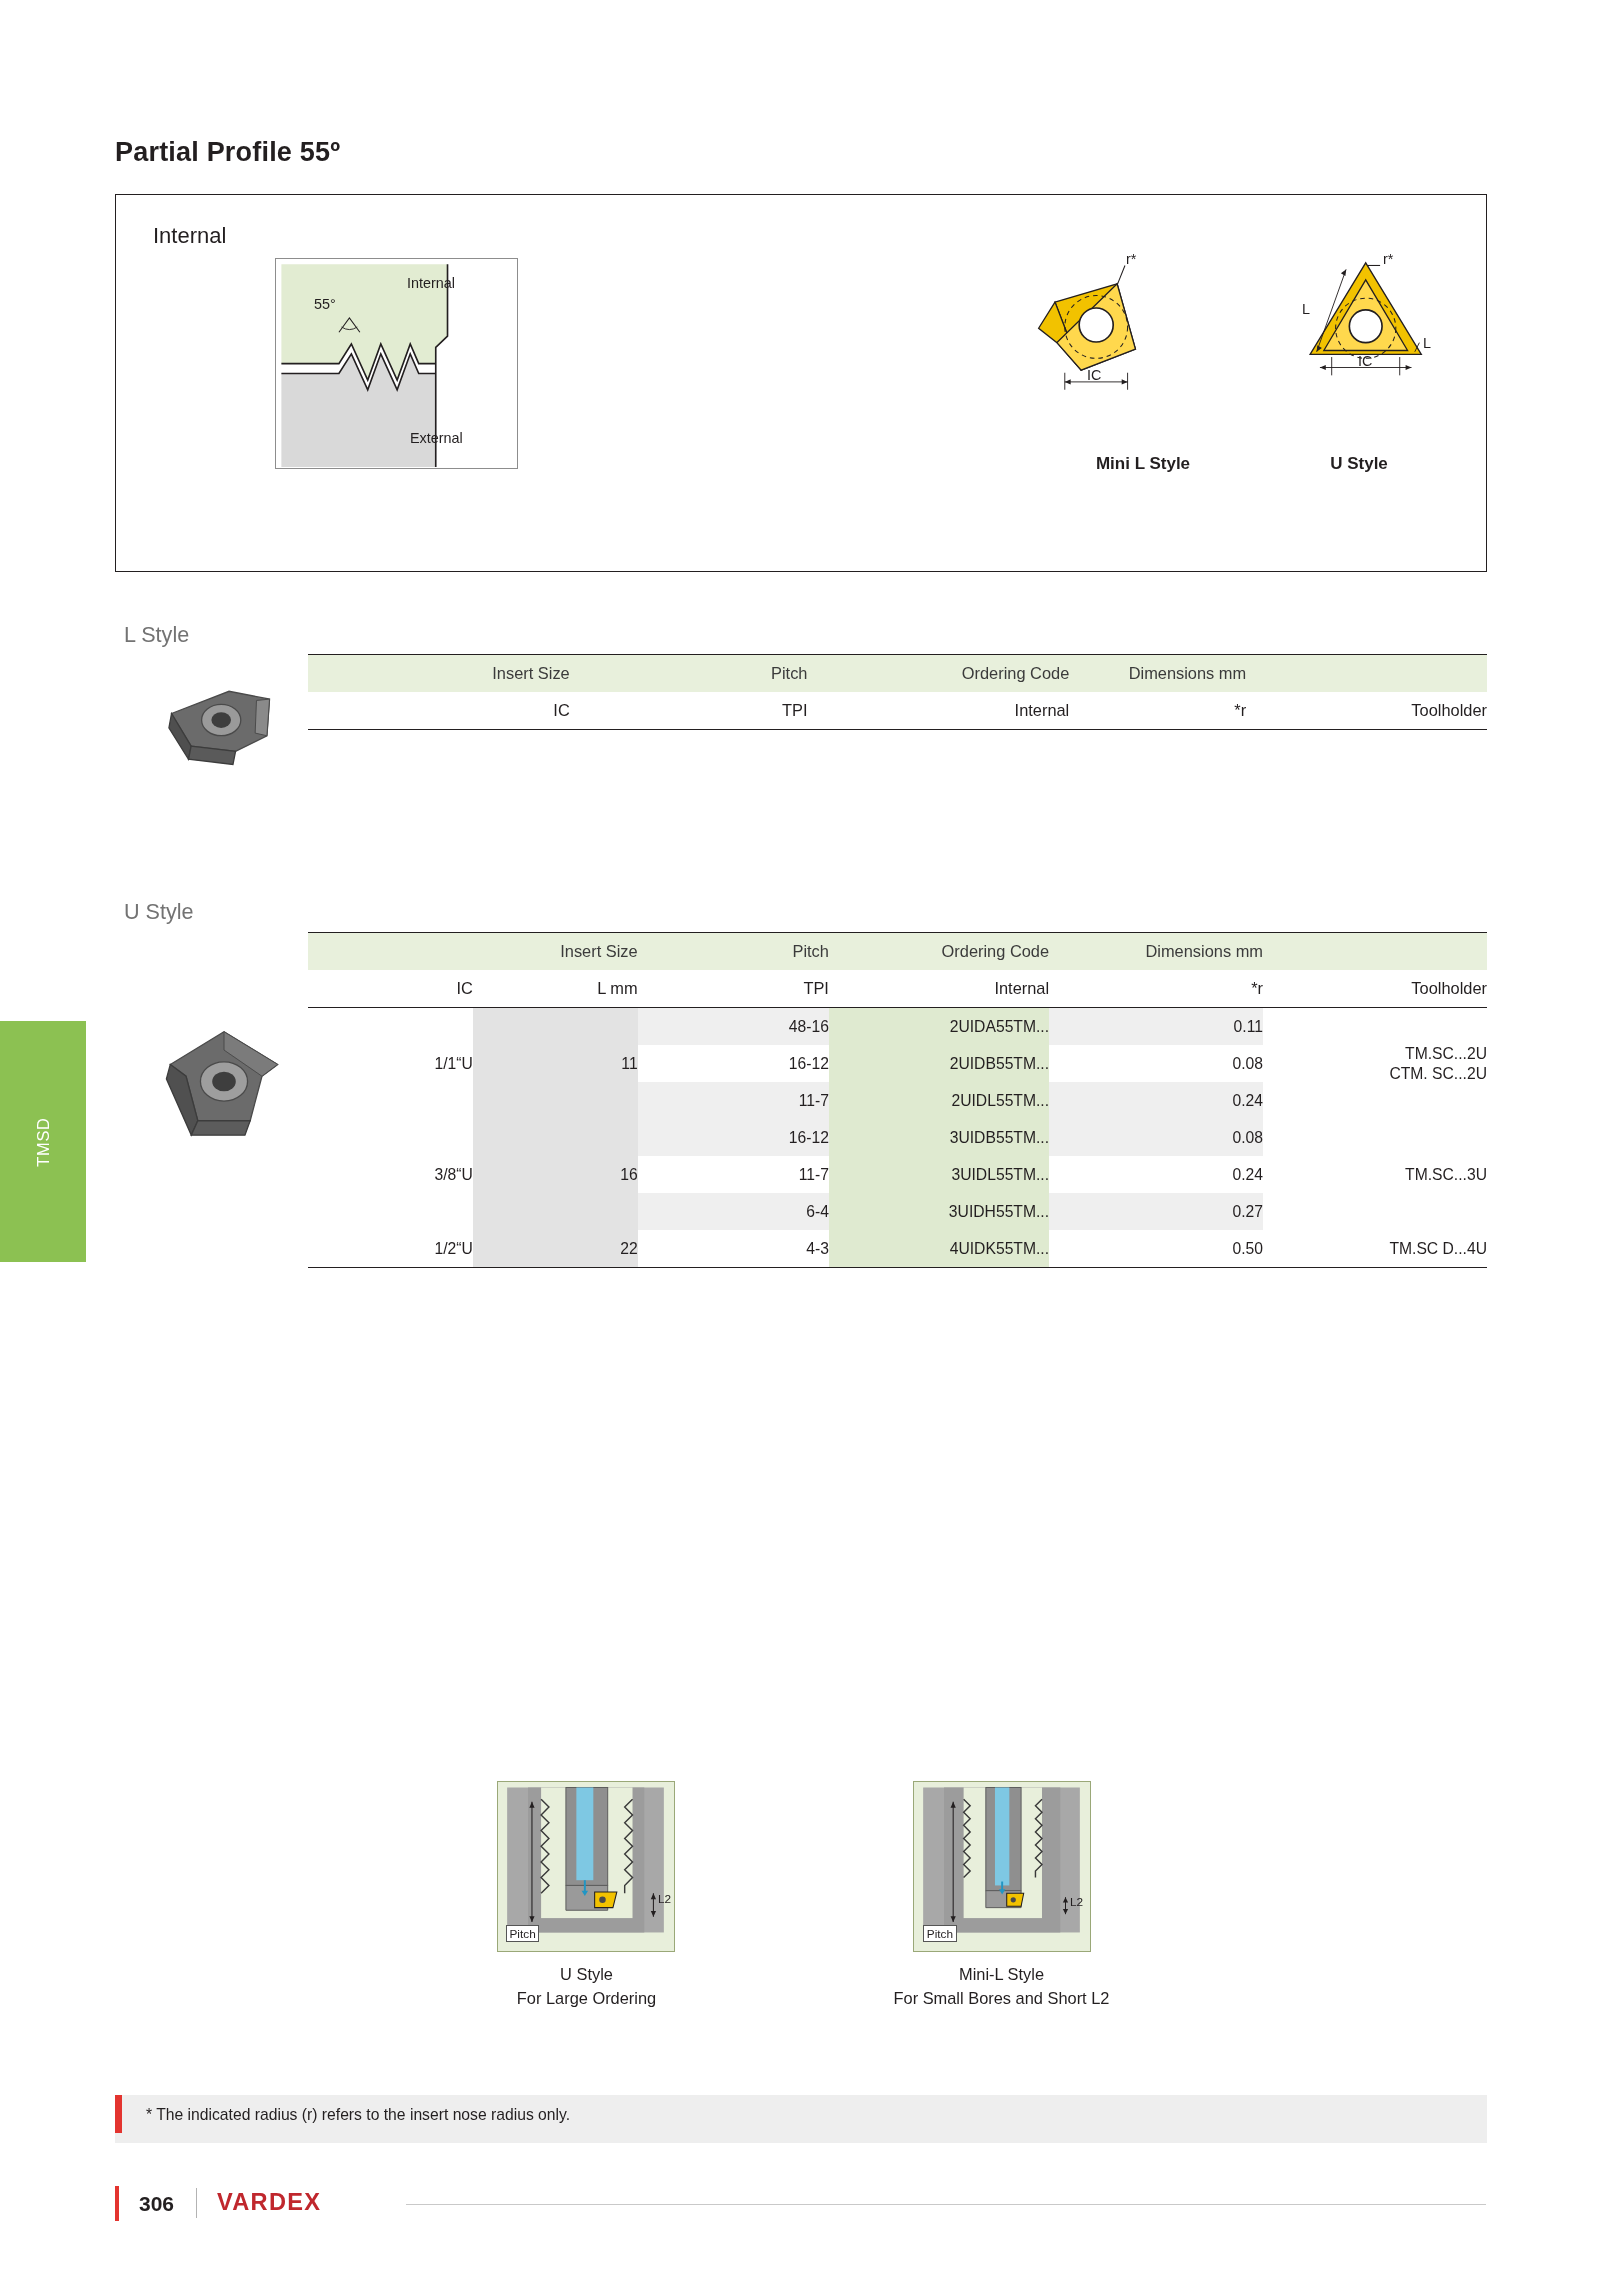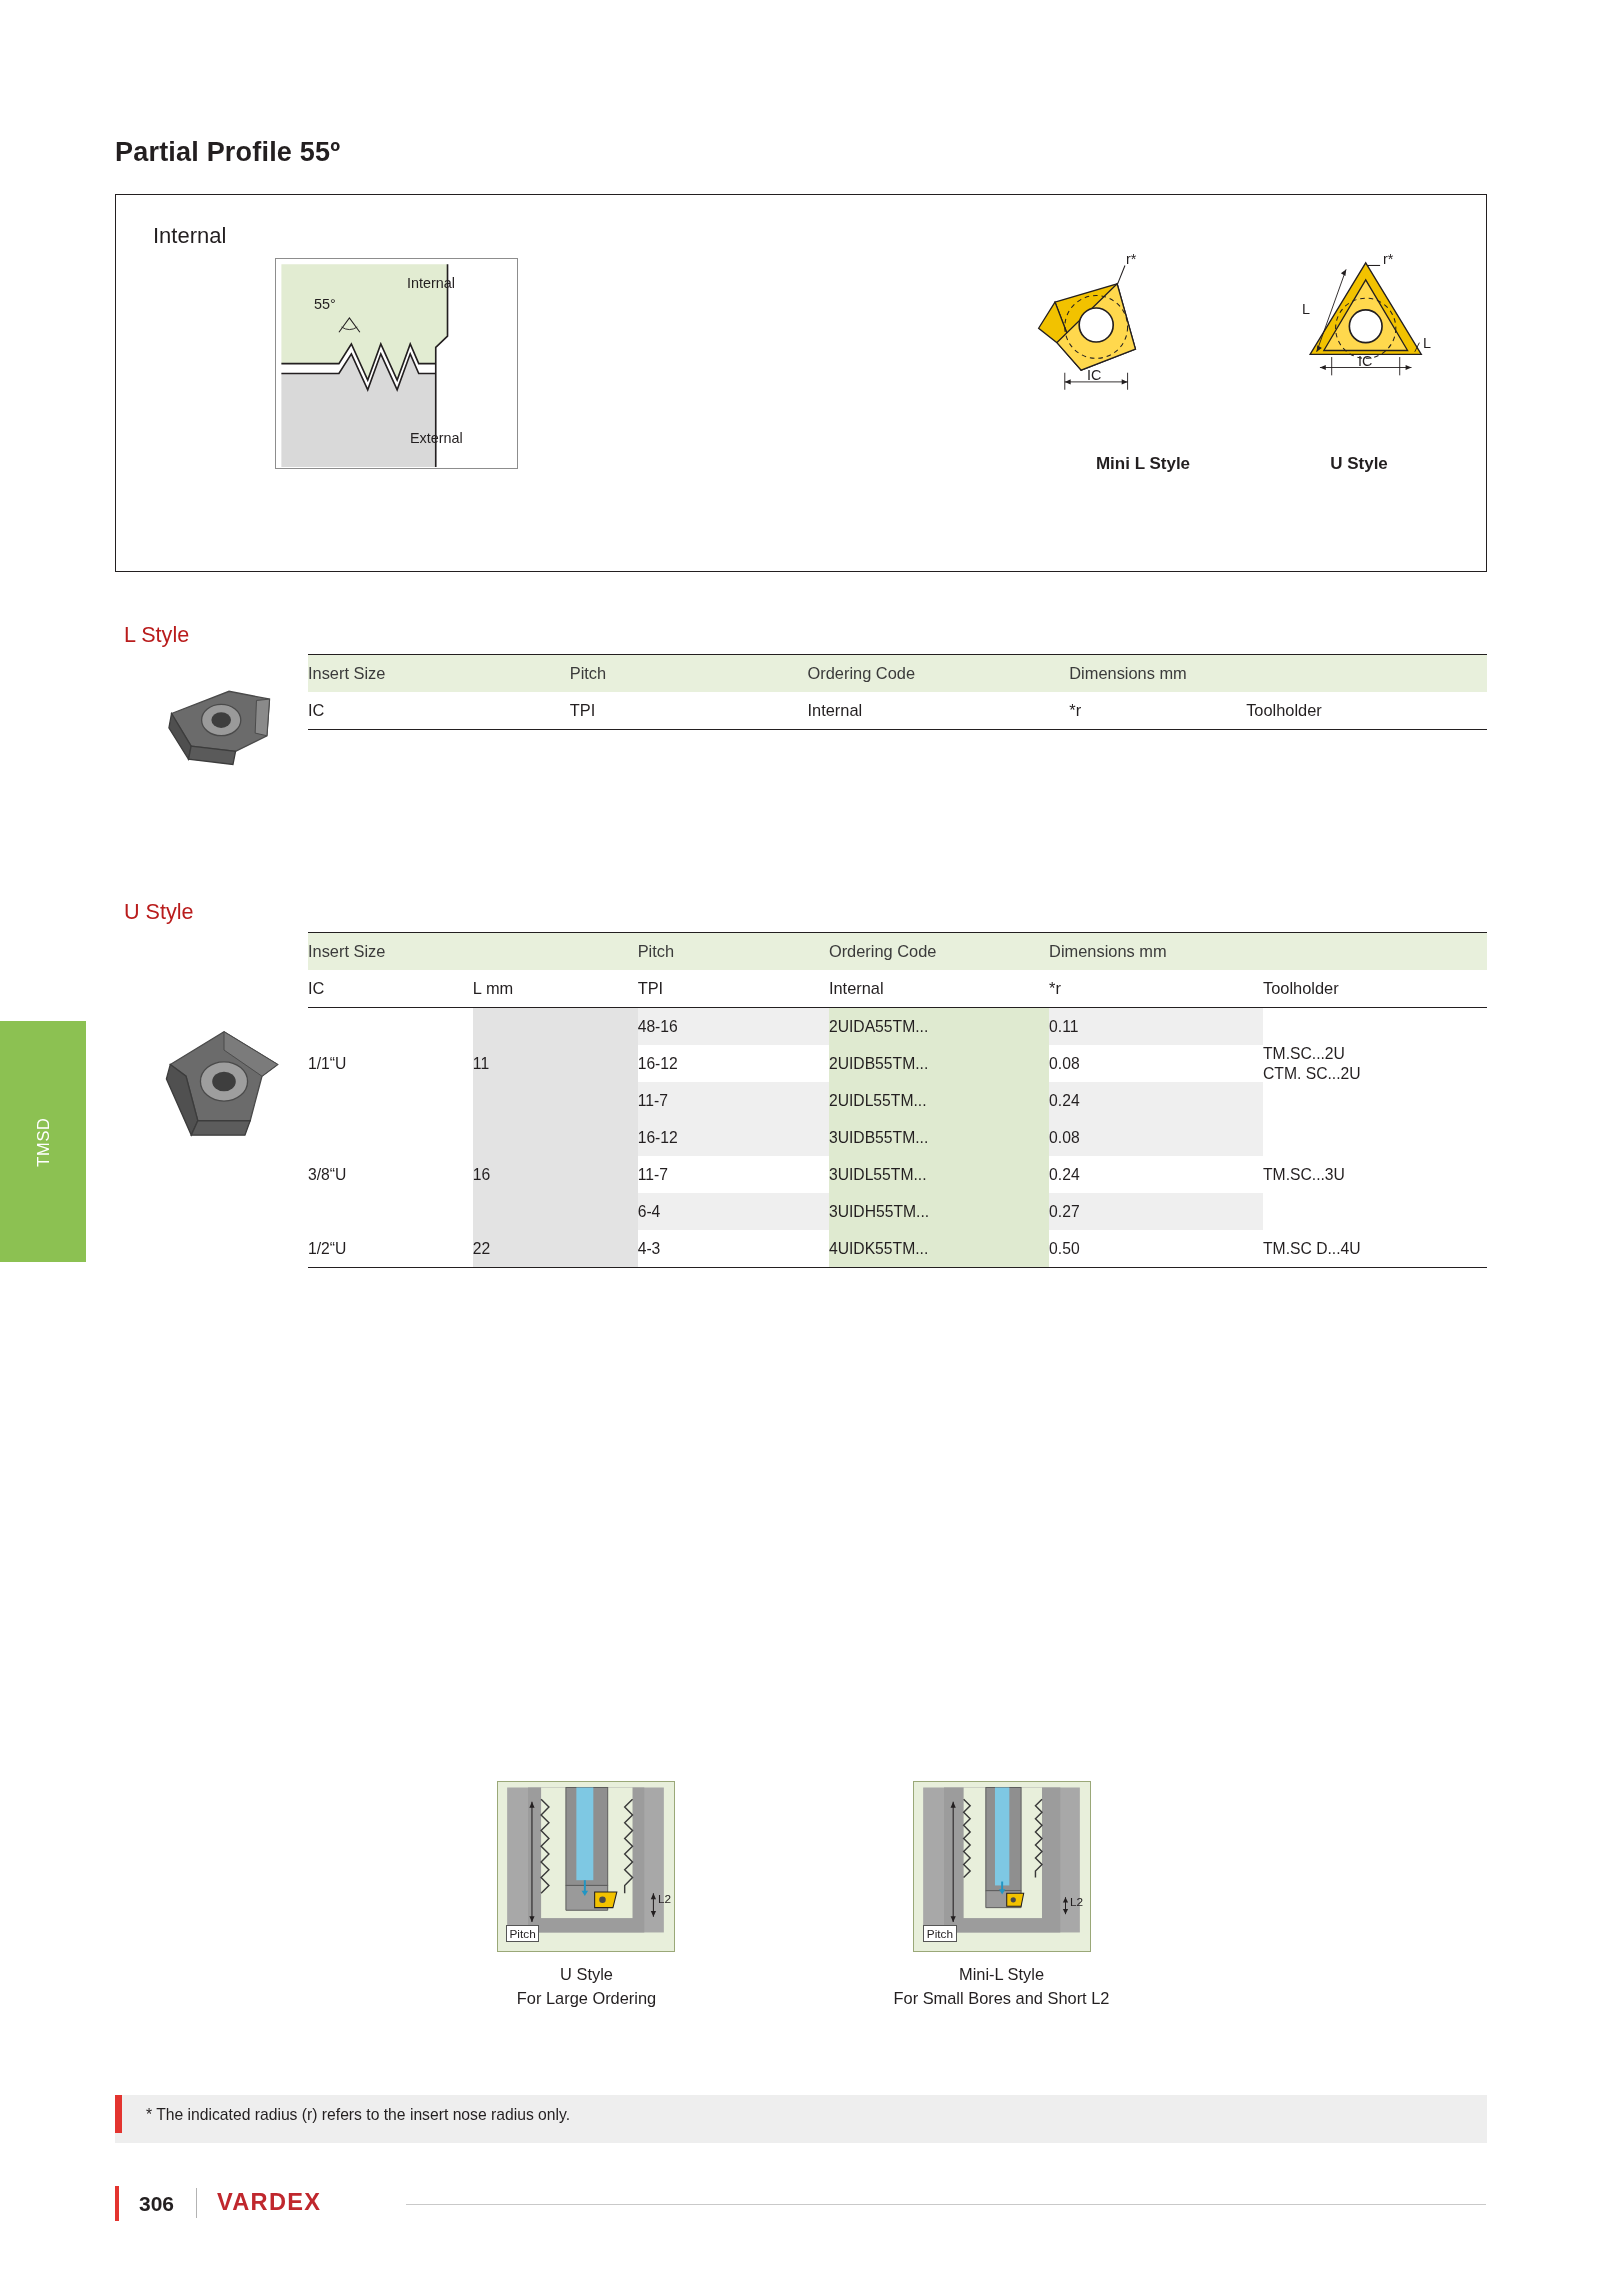--- a/index.html
+++ b/index.html
@@ -86,34 +86,34 @@
     position: absolute;
     font-size: 14.4px;
     color: #231f20;
   }
 
   
   .section-heading {
     position: absolute;
     font-size: 21.6px;
     font-weight: normal;
-    color: #b91c1c;
+    color: #737373;
   }
   .heading-l { left: 124px; top: 622px; }
   .heading-u { left: 124px; top: 899px; }
 
   
   table {
     border-collapse: collapse;
     font-size: 15px;
     color: #231f20;
   }
   td, th {
     font-weight: normal;
-    text-align: left;
+    text-align: right;
     vertical-align: middle;
     padding: 0;
   }
 
   .tbl-l {
     position: absolute;
     left: 308px;
     top: 654px;
     width: 1179px;
   }

